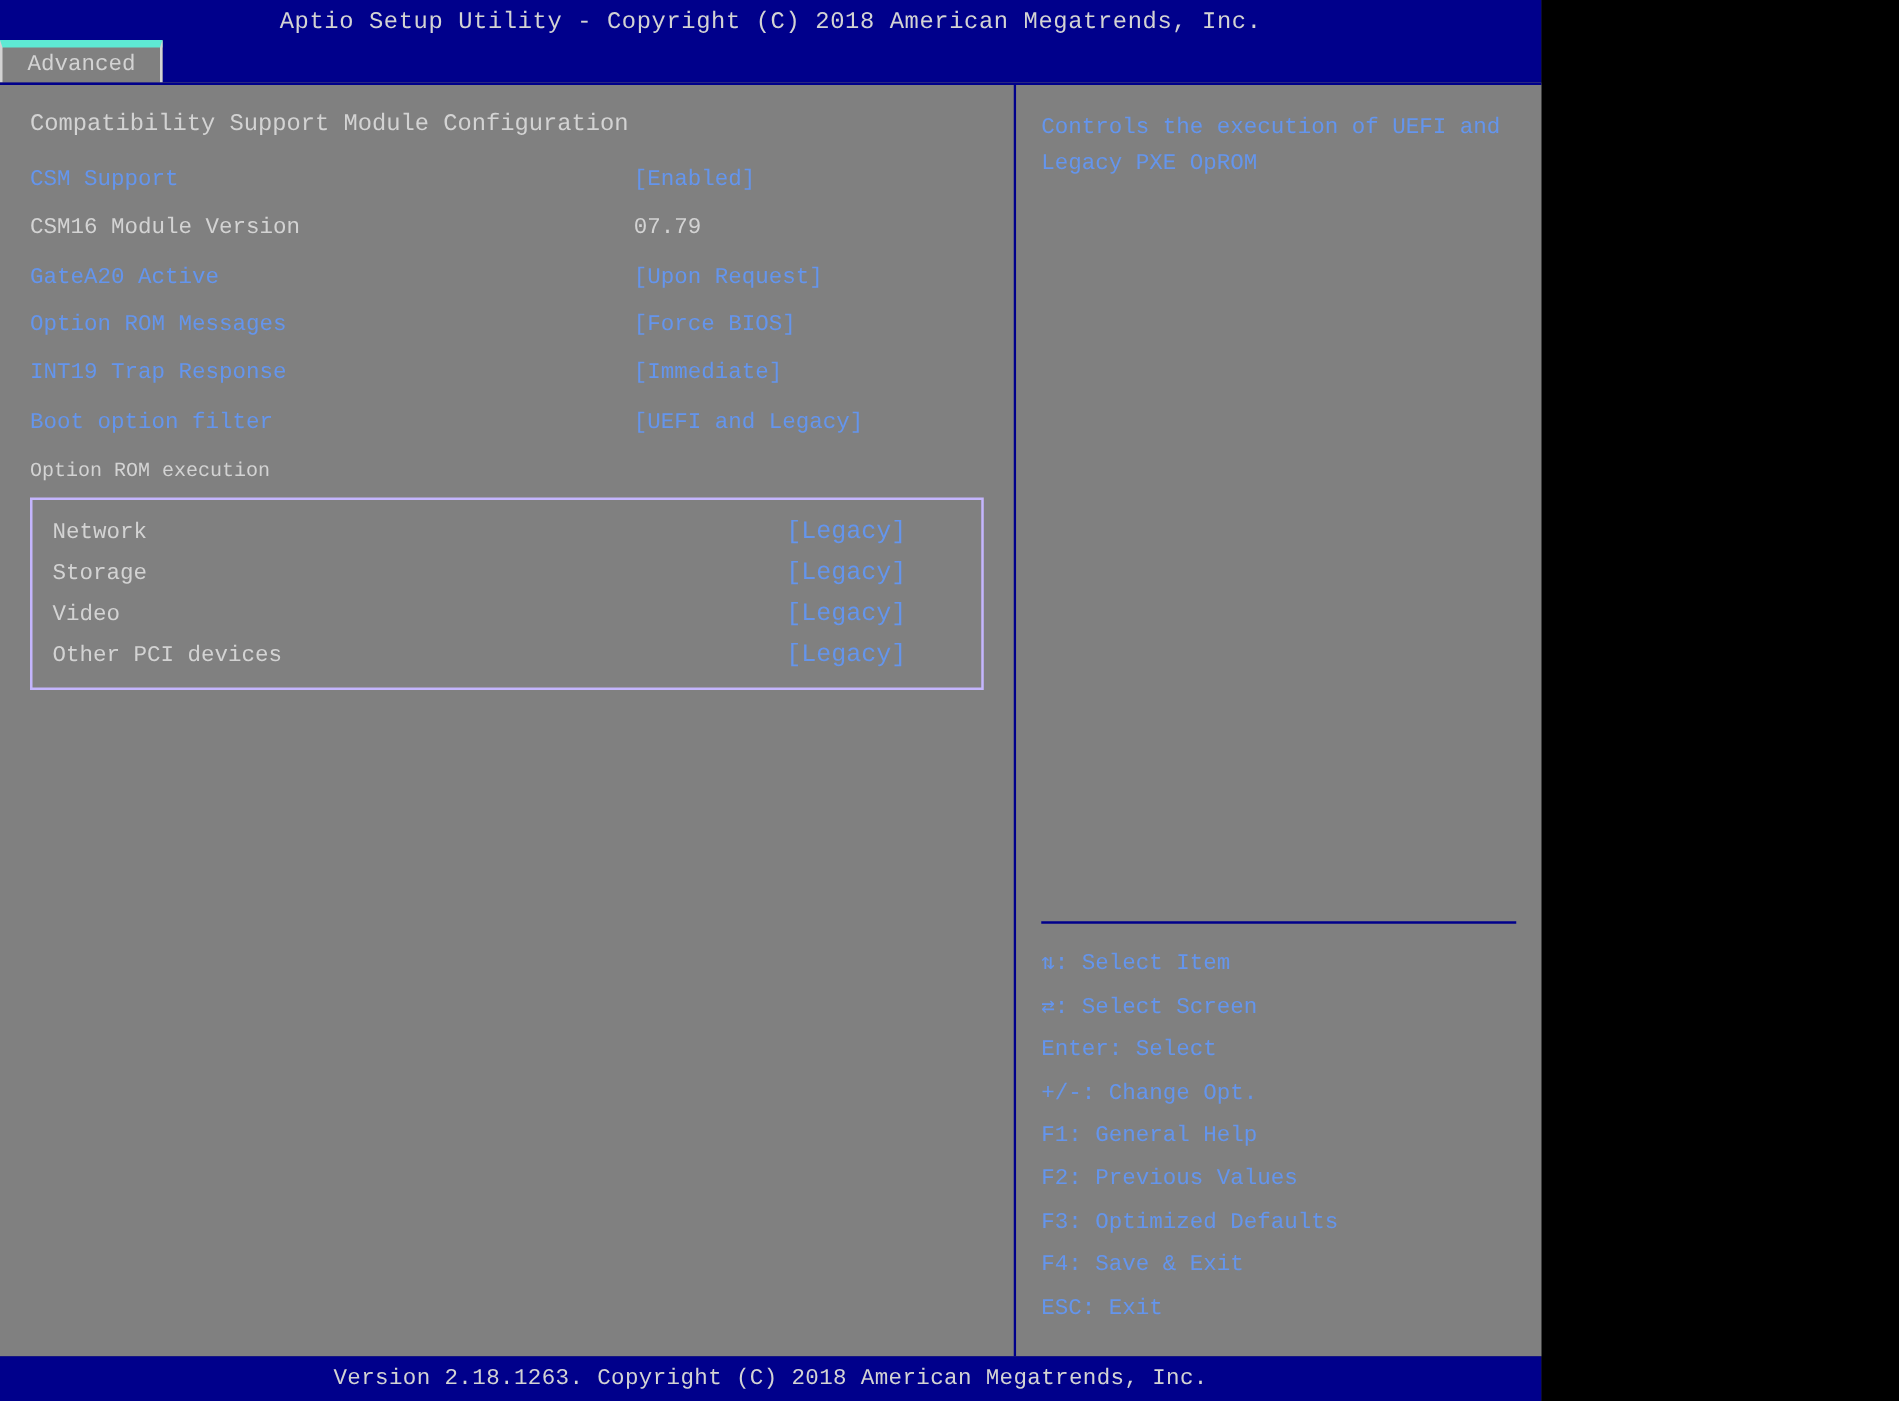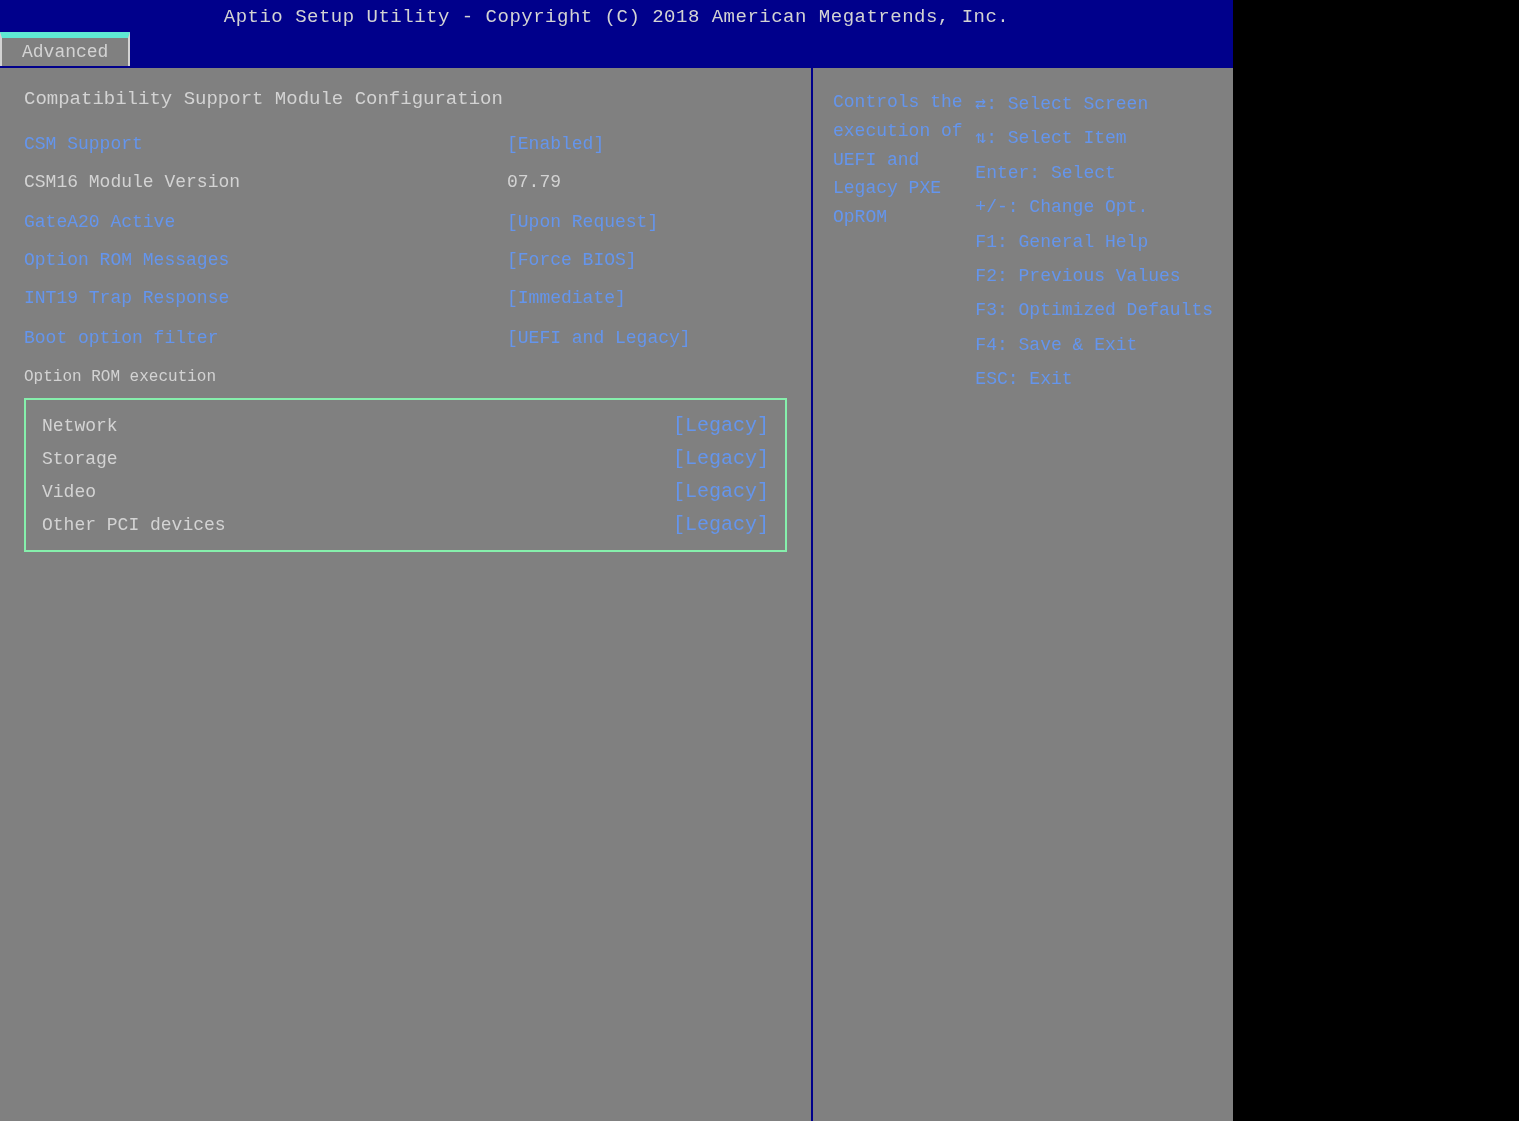--- a/index.html
+++ b/index.html
@@ -103,25 +103,24 @@
 
     .section-header {
       color: #d3d3d3;
       font-size: 16px;
       margin-top: 6px;
       margin-bottom: 12px;
     }
 
     
     .rom-execution-box {
-      border: 2px solid #86efac;
+      border: 2px solid #c4b5fd;
       padding: 14px 16px;
       margin-top: 4px;
       background: #808080;
-      text-align: right;
     }
 
     .rom-row {
       display: flex;
       justify-content: space-between;
       margin-bottom: 10px;
       align-items: center;
     }
 
     .rom-row:last-child {
@@ -138,21 +137,21 @@
       font-size: 20px;
       min-width: 140px;
     }
 
     
     .right-panel {
       width: 420px;
       padding: 20px 20px;
       background: #808080;
       display: flex;
-      flex-direction: row;
+      flex-direction: column;
     }
 
     .help-text {
       color: #6495ed;
       font-size: 18px;
       line-height: 1.6;
       flex: 1;
     }
 
     .divider {
@@ -262,28 +261,31 @@
       </div>
 
     </div>
 
     <div class="right-panel">
       <div class="help-text">Controls the execution of UEFI and Legacy PXE OpROM</div>
 
       <hr class="divider">
 
       <div class="key-help">
+        <div>⇅: Select Item</div>
         <div>⇄: Select Screen</div>
-        <div>⇅: Select Item</div>
         <div>Enter: Select</div>
         <div>+/-: Change Opt.</div>
         <div>F1: General Help</div>
         <div>F2: Previous Values</div>
         <div>F3: Optimized Defaults</div>
         <div>F4: Save &amp; Exit</div>
         <div>ESC: Exit</div>
       </div>
     </div>
 
   </div>
 
+  <div class="footer">
+    <span class="footer-text">Version 2.18.1263. Copyright (C) 2018 American Megatrends, Inc.</span>
+  </div>
 
 </div>
 
 </body></html>

